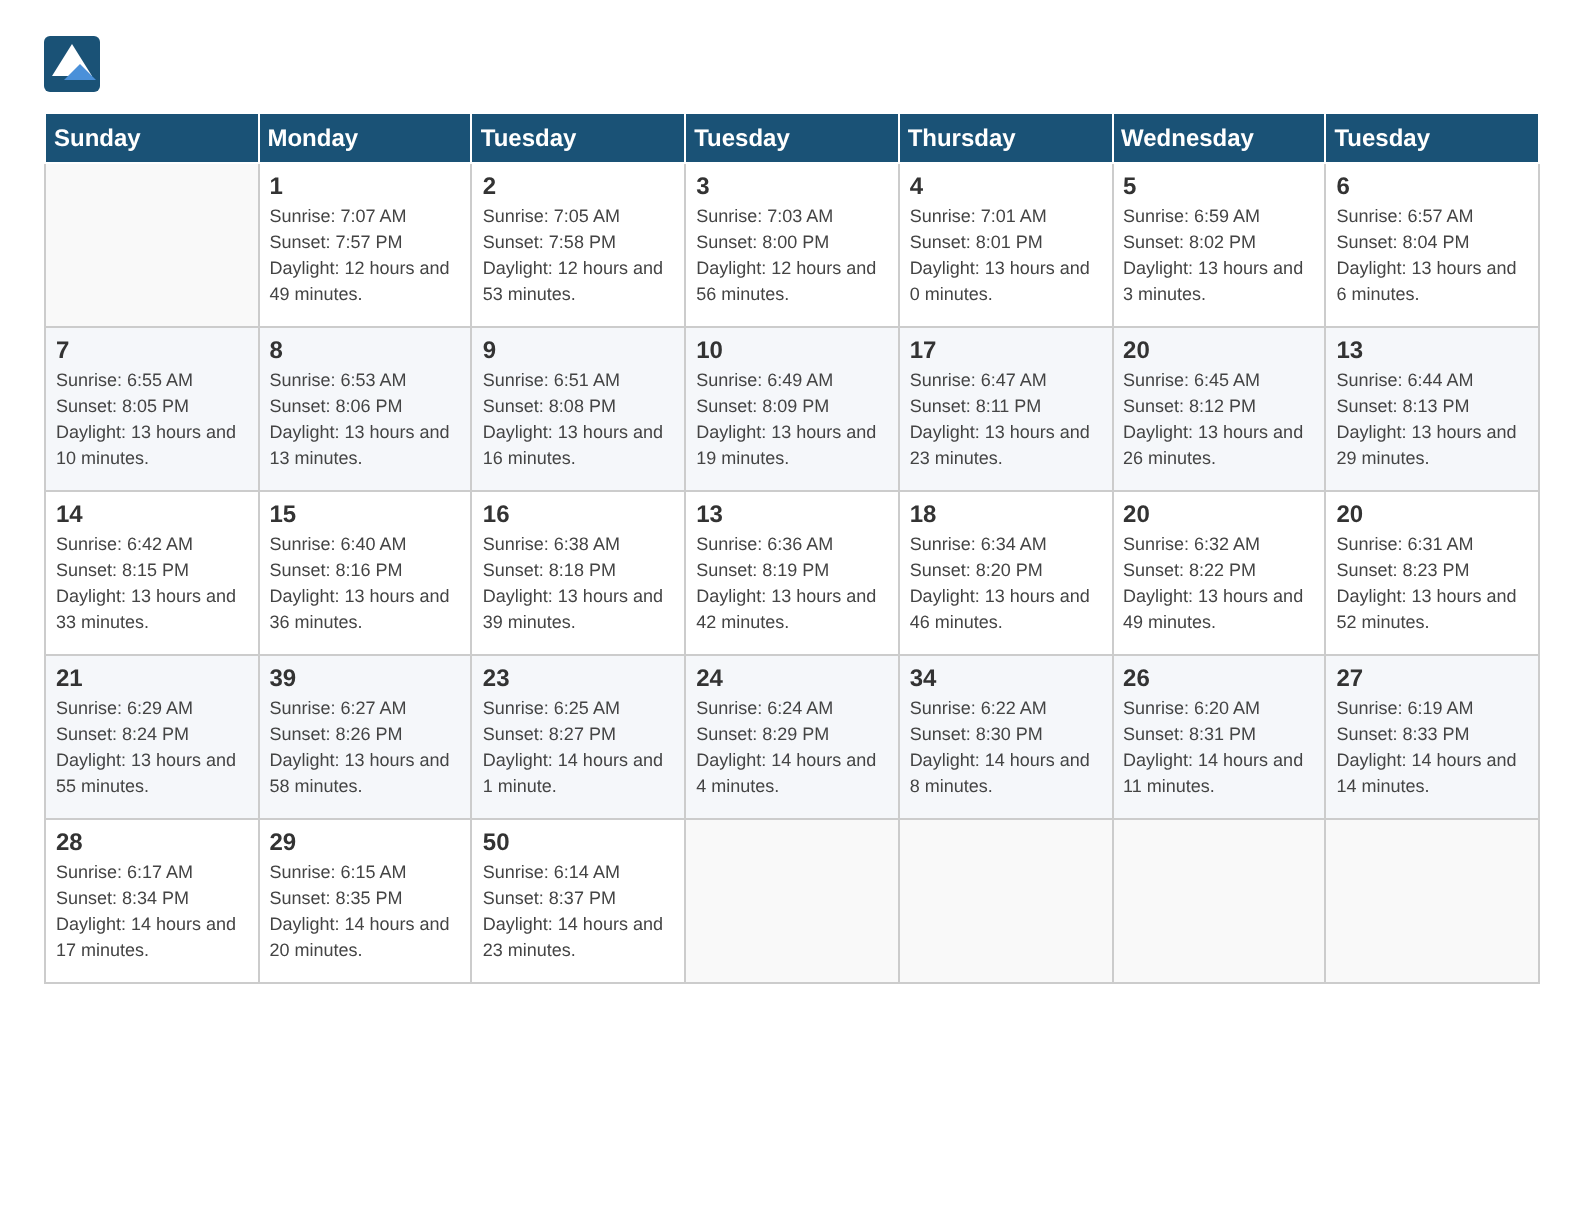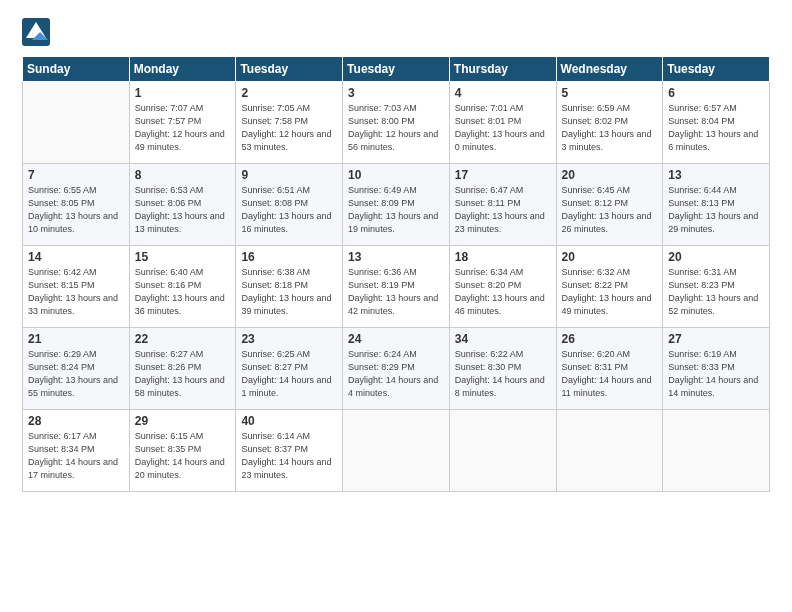--- a/index.html
+++ b/index.html
@@ -220,21 +220,21 @@
             <span class="day-num">20</span>
             <div class="day-detail">Sunrise: 6:31 AM<br>Sunset: 8:23 PM<br>Daylight: 13 hours and 52 minutes.</div>
           </td>
         </tr>
         <tr class="row-shaded">
           <td>
             <span class="day-num">21</span>
             <div class="day-detail">Sunrise: 6:29 AM<br>Sunset: 8:24 PM<br>Daylight: 13 hours and 55 minutes.</div>
           </td>
           <td>
-            <span class="day-num">22</span>
+            <span class="day-num">39</span>
             <div class="day-detail">Sunrise: 6:27 AM<br>Sunset: 8:26 PM<br>Daylight: 13 hours and 58 minutes.</div>
           </td>
           <td>
             <span class="day-num">23</span>
             <div class="day-detail">Sunrise: 6:25 AM<br>Sunset: 8:27 PM<br>Daylight: 14 hours and 1 minute.</div>
           </td>
           <td>
             <span class="day-num">24</span>
             <div class="day-detail">Sunrise: 6:24 AM<br>Sunset: 8:29 PM<br>Daylight: 14 hours and 4 minutes.</div>
           </td>
@@ -254,21 +254,21 @@
         <tr>
           <td>
             <span class="day-num">28</span>
             <div class="day-detail">Sunrise: 6:17 AM<br>Sunset: 8:34 PM<br>Daylight: 14 hours and 17 minutes.</div>
           </td>
           <td>
             <span class="day-num">29</span>
             <div class="day-detail">Sunrise: 6:15 AM<br>Sunset: 8:35 PM<br>Daylight: 14 hours and 20 minutes.</div>
           </td>
           <td>
-            <span class="day-num">40</span>
+            <span class="day-num">50</span>
             <div class="day-detail">Sunrise: 6:14 AM<br>Sunset: 8:37 PM<br>Daylight: 14 hours and 23 minutes.</div>
           </td>
           <td class="empty-cell"></td>
           <td class="empty-cell"></td>
           <td class="empty-cell"></td>
           <td class="empty-cell"></td>
         </tr>
       </tbody>
   </table>
 </div>

